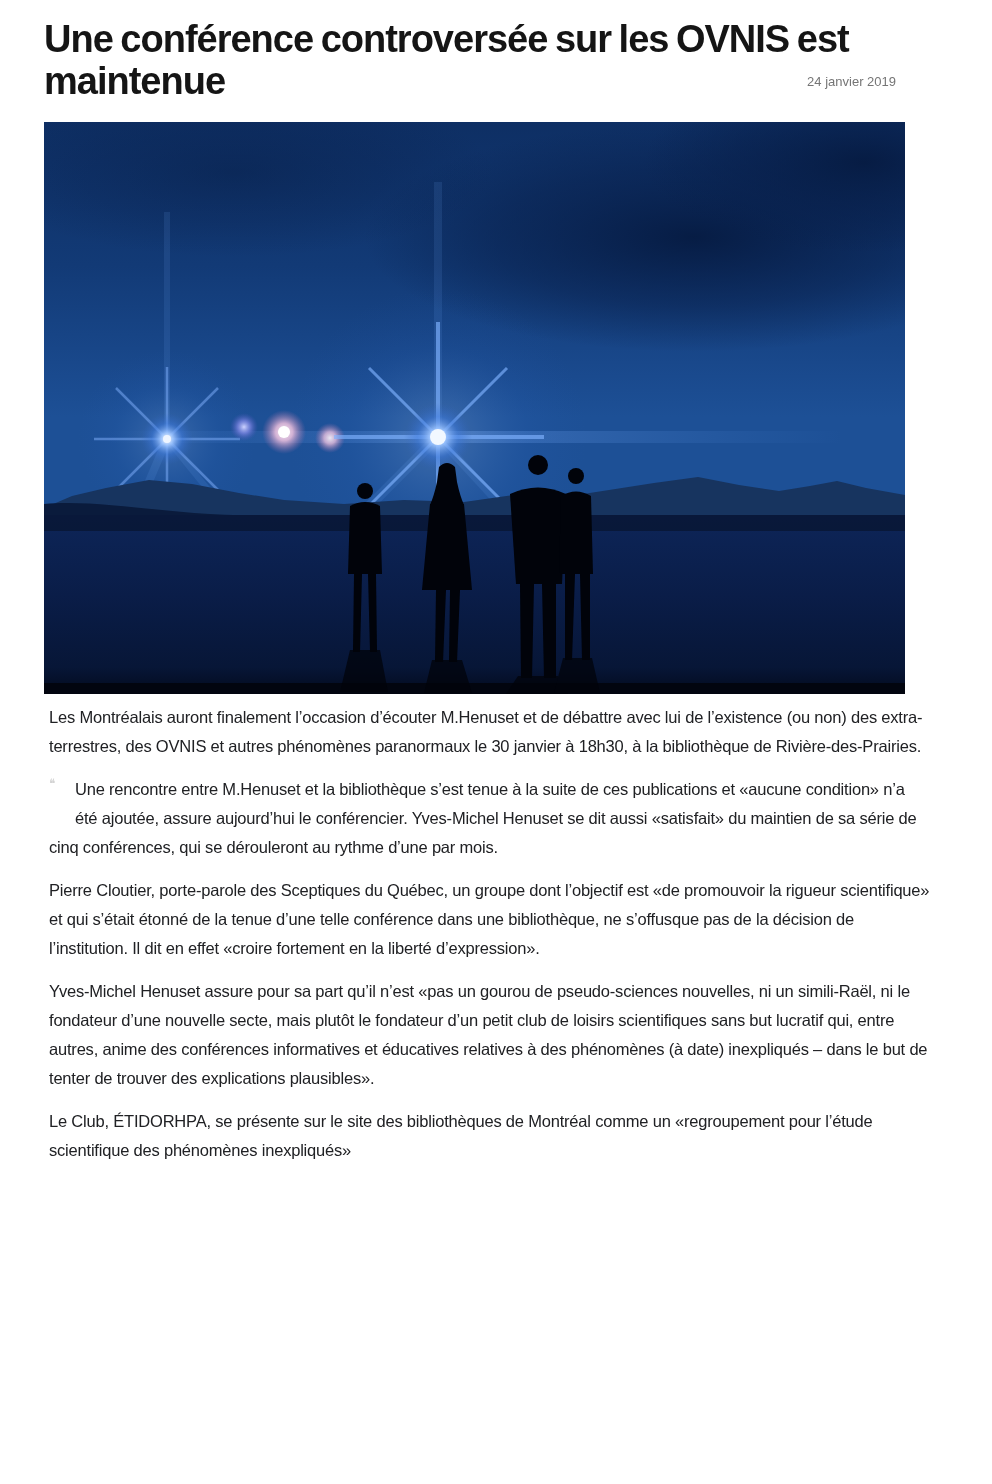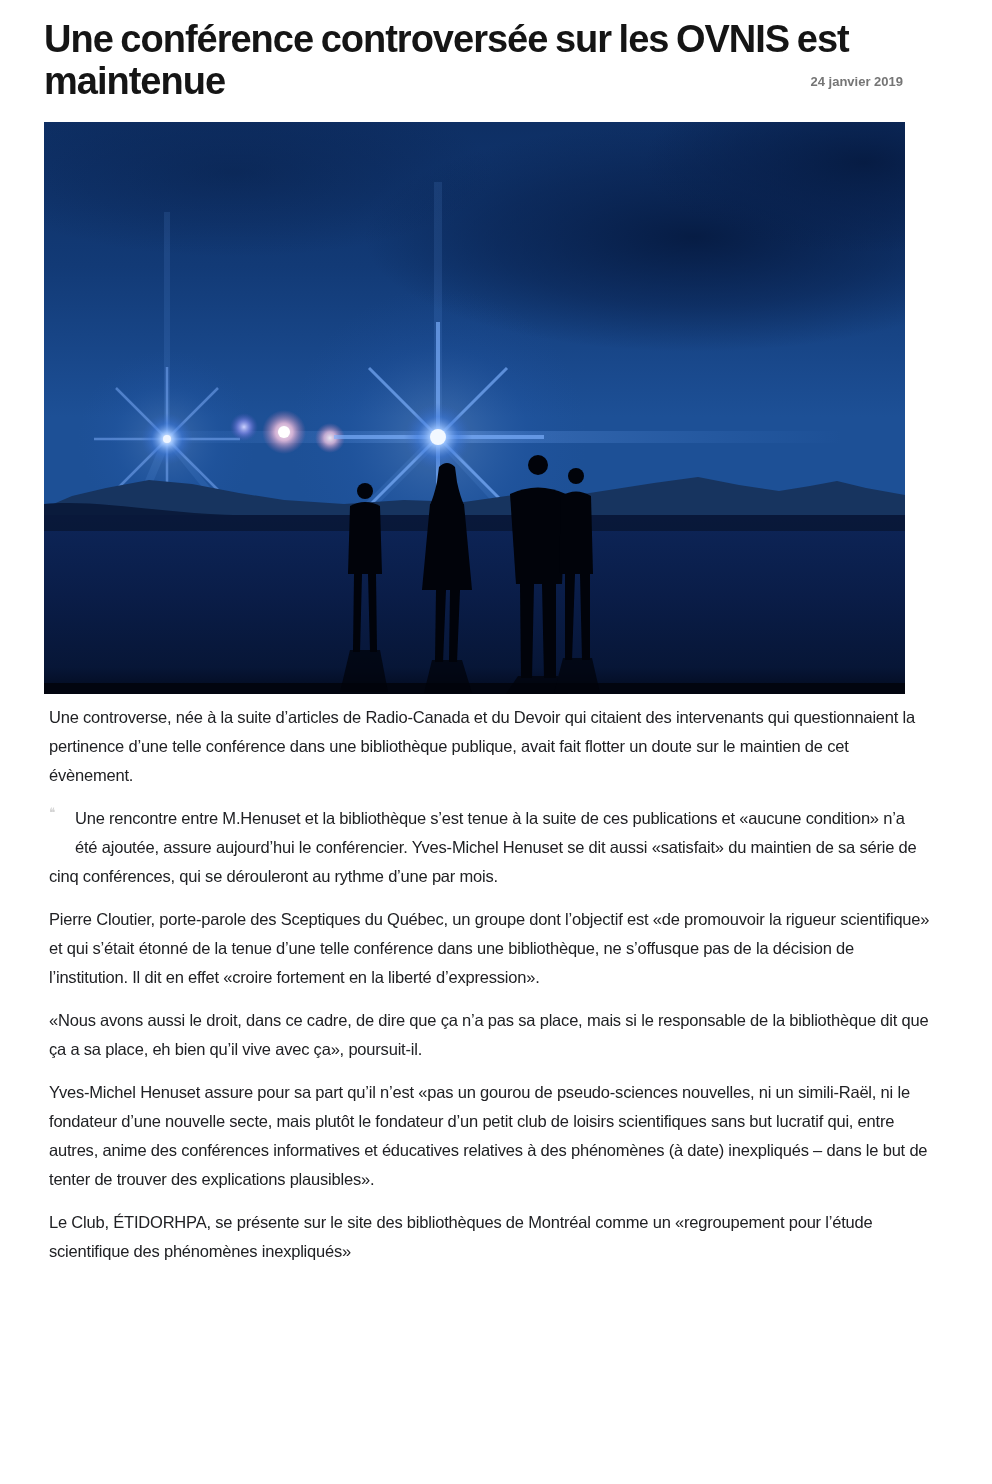--- a/index.html
+++ b/index.html
@@ -19,22 +19,22 @@
   }
   .article{padding:18px 0 0 44px;position:relative;}
   h1.title{
     width:930px;
     font-size:38px;line-height:42px;
     font-weight:700;
     letter-spacing:-1px;word-spacing:-2px;
     color:var(--title-color);
   }
   .publish-date{
-    position:absolute;top:74px;right:89px;
-    font-size:13px;font-weight:700;
+    position:absolute;top:74px;right:96px;
+    font-size:13px;font-weight:400;
     color:var(--date-color);
   }
   figure.hero{
     width:861px;height:572px;
     margin:20px 0 0 0;display:block;
     line-height:0;
   }
   .article-body{
     width:886px;
     margin-top:9px;
@@ -180,22 +180,21 @@
 
           <circle cx="532" cy="354" r="8"></circle>
           <path d="M517,374 Q532,365 547,374 L549,452 L515,452 Z"></path>
           <path d="M521,452 L531,452 L528,538 L521,538 Z"></path>
           <path d="M536,452 L546,452 L546,538 L538,538 Z"></path>
         </g>
       </svg>
     </figure>
 
     <div class="article-body">
-      <p>Une controverse, née à la suite d’articles de Radio-Canada et du Devoir qui citaient des intervenants qui questionnaient la pertinence d’une telle conférence dans une bibliothèque publique, avait fait flotter un doute sur le maintien de cet évènement.</p>
+      <p>Les Montréalais auront finalement l’occasion d’écouter M.Henuset et de débattre avec lui de l’existence (ou non) des extra-terrestres, des OVNIS et autres phénomènes paranormaux le 30 janvier à 18h30, à la bibliothèque de Rivière-des-Prairies.</p>
       <p><span class="quote-float">❛❛</span><span>Une rencontre entre M.Henuset et la bibliothèque s’est tenue à la suite de ces publications et «aucune condition» n’a été ajoutée, assure aujourd’hui le conférencier. Yves-Michel Henuset se dit aussi «satisfait» du maintien de sa série de cinq conférences, qui se dérouleront au rythme d’une par mois.</span></p>
       <p>Pierre Cloutier, porte-parole des Sceptiques du Québec, un groupe dont l’objectif est «de promouvoir la rigueur scientifique» et qui s’était étonné de la tenue d’une telle conférence dans une bibliothèque, ne s’offusque pas de la décision de l’institution. Il dit en effet «croire fortement en la liberté d’expression».</p>
-      <p>«Nous avons aussi le droit, dans ce cadre, de dire que ça n’a pas sa place, mais si le responsable de la bibliothèque dit que ça a sa place, eh bien qu’il vive avec ça», poursuit-il.</p>
       <p>Yves-Michel Henuset assure pour sa part qu’il n’est «pas un gourou de pseudo-sciences nouvelles, ni un simili-Raël, ni le fondateur d’une nouvelle secte, mais plutôt le fondateur d’un petit club de loisirs scientifiques sans but lucratif qui, entre autres, anime des conférences informatives et éducatives relatives à des phénomènes (à date) inexpliqués – dans le but de tenter de trouver des explications plausibles».</p>
       <p>Le Club, ÉTIDORHPA, se présente sur le site des bibliothèques de Montréal comme un «regroupement pour l’étude scientifique des phénomènes inexpliqués»</p>
     </div>
 
   </div>
 </div>
 
 </body></html>

